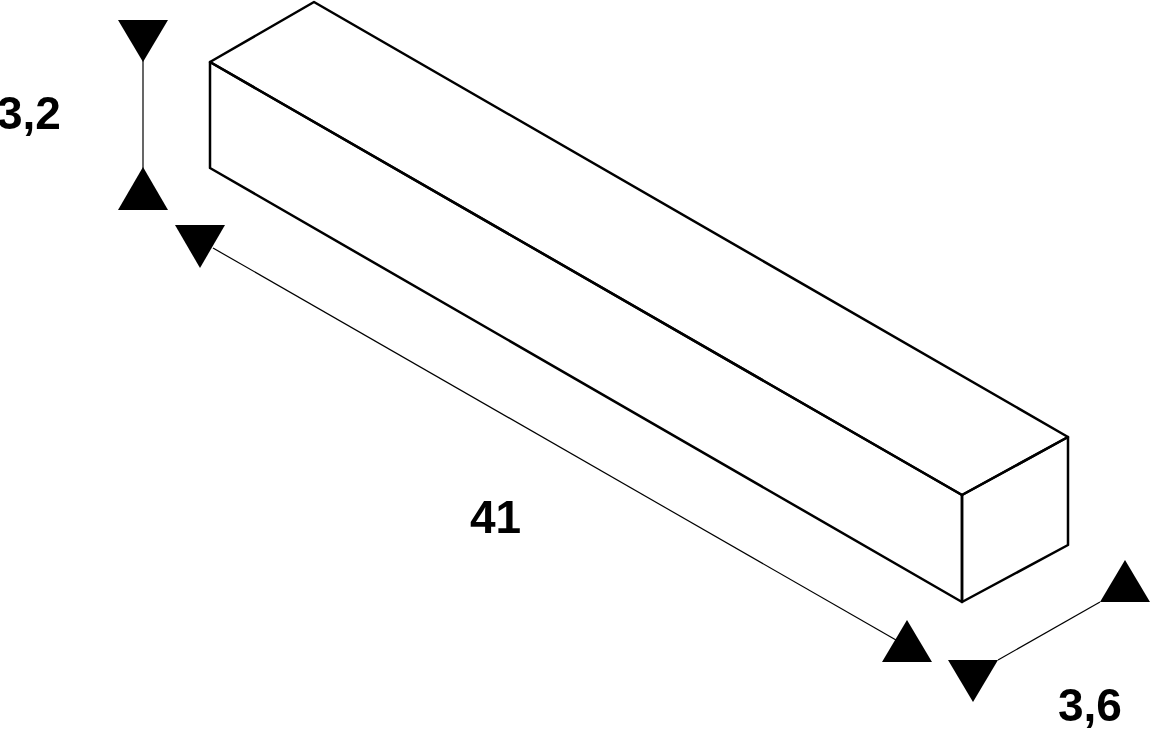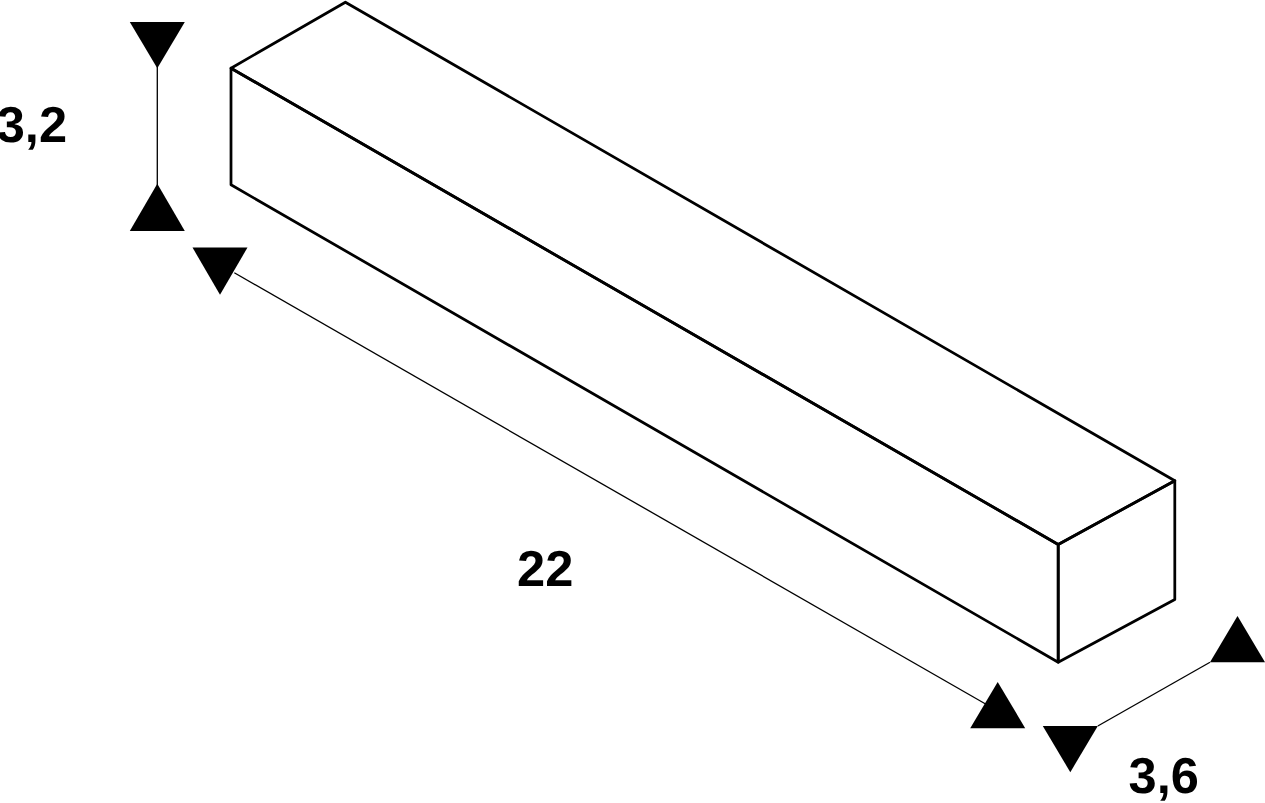--- a/index.html
+++ b/index.html
@@ -27,14 +27,14 @@
     <polygon points="882,662 932,662 907,620" fill="#000"></polygon>
   </g>
   <g>
     <line x1="998" y1="660" x2="1100" y2="602" stroke="#000" stroke-width="1.2"></line>
     <polygon points="948,660 998,660 973,702" fill="#000"></polygon>
     <polygon points="1100,602 1150,602 1125,560" fill="#000"></polygon>
   </g>
 </svg>
 
 <div class="lbl" style="left:-3px;top:90px;">3,2</div>
-<div class="lbl" style="left:470px;top:494px;">22</div>
-<div class="lbl" style="left:1026px;top:682px;text-align:right;">3,6</div>
+<div class="lbl" style="left:470px;top:494px;">41</div>
+<div class="lbl" style="left:1058px;top:682px;text-align:right;">3,6</div>
 
 </body></html>

